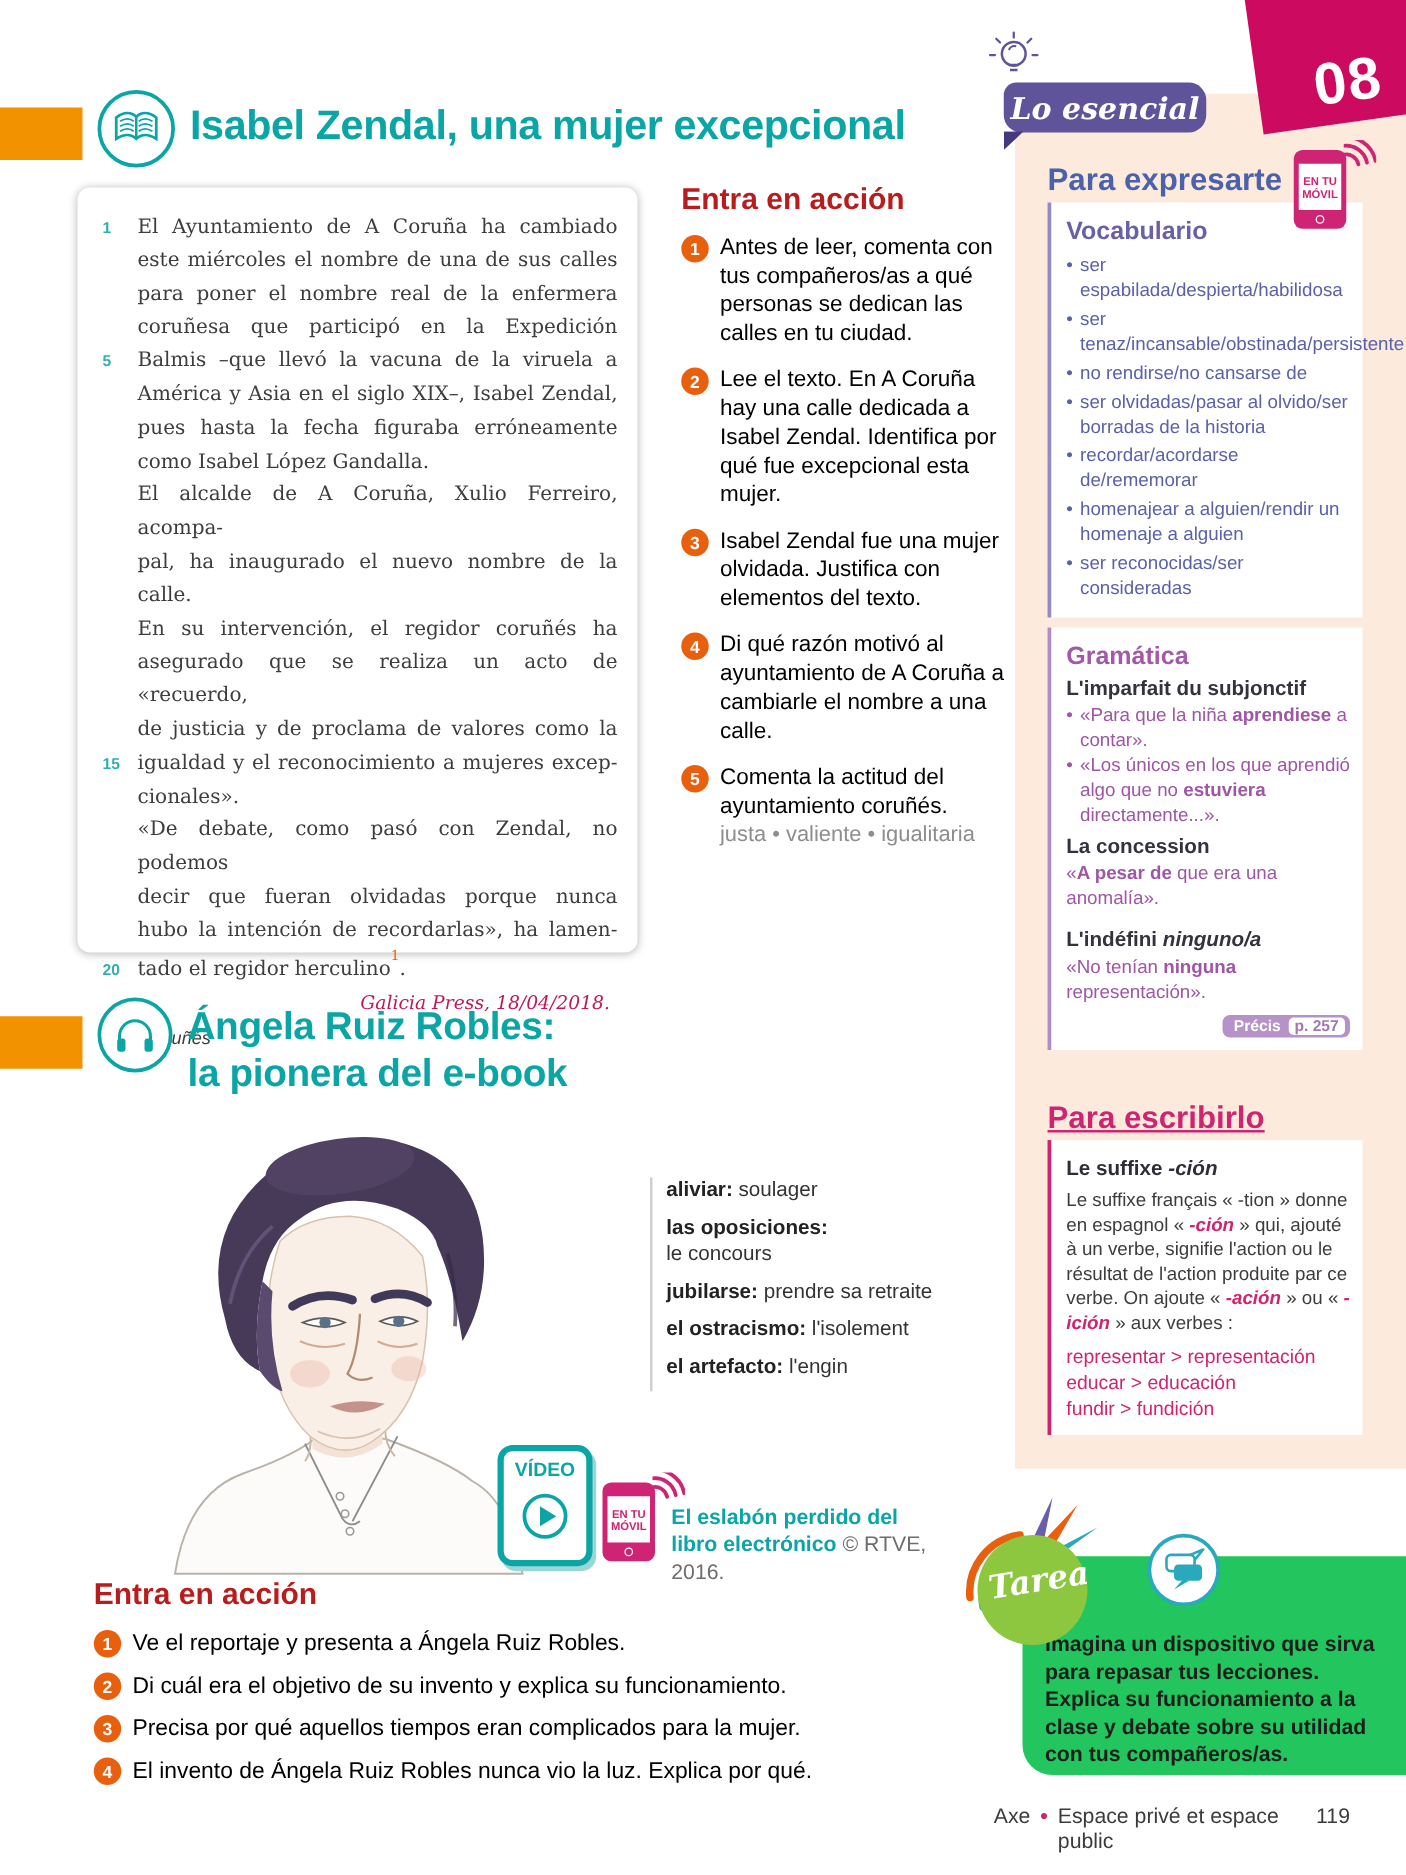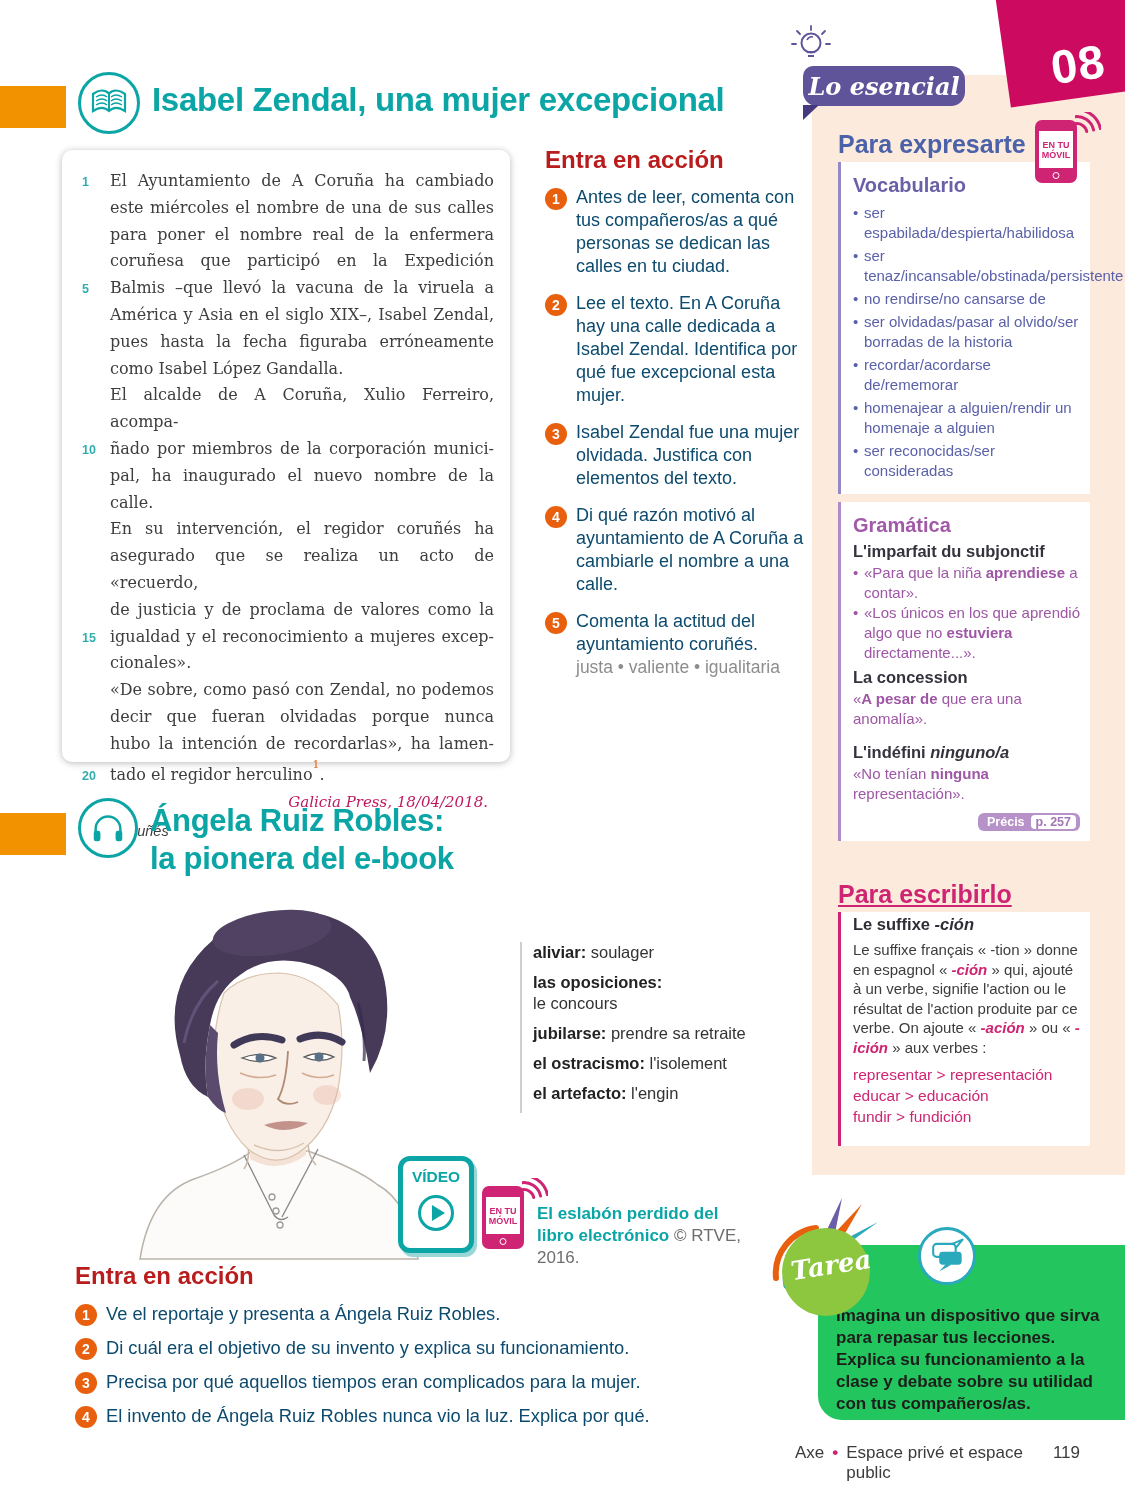--- a/index.html
+++ b/index.html
@@ -30,21 +30,21 @@
          font-size:15px; color:#be185d; }
   .fnote { margin-top:12px; padding-left:18px; font-size:14.5px; }
   .fnote .no { color:#e8600e; font-weight:bold; margin-right:5px; }
   .fnote .tx { font-style:italic; color:#3c3c3c; }
 
   
   .eh { color:#b91c1c; font-weight:bold; font-size:24px; }
   .eitem { display:flex; margin-bottom:14px; }
   .badge { flex:none; width:22px; height:22px; border-radius:50%; background:#e8600e; color:#fff;
            display:flex; align-items:center; justify-content:center; font-size:14px; font-weight:bold; margin:2px 9px 0 0; }
-  .etext { font-size:18px; line-height:23px; color:#0c4a6e; }
+  .etext { font-size:18px; line-height:23px; color:#000000; }
   .ehint { font-size:17.5px; line-height:23px; color:#8d8d8d; }
   .ehint:empty { display:none; }
   .entra2 .eitem { margin-bottom:10px; }
   .entra2 .etext { font-size:18.3px; line-height:24px; }
 
   
   .loes { left:803px; top:66px; width:162px; height:40px; background:#5f5399; border-radius:10px 14px 14px 14px;
           display:flex; align-items:center; justify-content:center; z-index:4;
           color:#fff; font-family:"DejaVu Serif", serif; font-style:italic; font-weight:bold; font-size:24px; }
   .fold { left:803px; top:105px; width:16px; height:15px; background:#453a7e; clip-path:polygon(0 0,100% 0,0 100%); z-index:4; }
@@ -62,21 +62,21 @@
   .gram { left:838px; top:502px; width:252px; min-height:330px; border-left:3px solid #b08cc6; padding:12px 10px 10px 12px; }
   .gram h3 { color:#a25aa8; font-size:20px; margin-bottom:4px; }
   .gsub { font-size:16.5px; font-weight:bold; color:#33333d; margin-top:5px; margin-bottom:2px; }
   .gq, .gram li { color:#9e56a5; font-size:15px; line-height:20px; }
   .gq b, .gram li b { font-weight:bold; }
   .mt14 { margin-top:14px; }
   .precis-row { text-align:right; margin-top:8px; }
   .precis { display:inline-flex; align-items:center; gap:6px; background:#b792c8; border-radius:6px;
             padding:2px 4px 2px 9px; font-size:12.5px; font-weight:bold; color:#fff; }
   .precis .pg { background:#fff; color:#a277b6; border-radius:4px; padding:0 5px; }
-  .esc { left:838px; top:912px; width:252px; min-height:234px; border-left:3px solid #ce2472; padding:3px 10px 10px 12px; }
+  .esc { left:838px; top:912px; width:252px; min-height:234px; border-left:3px solid #ce2472; padding:14px 10px 10px 12px; }
   .esub { font-size:16.5px; font-weight:bold; color:#2e2e36; margin-bottom:6px; }
   .ebody { font-size:15px; line-height:19.5px; color:#3c3c3c; }
   .acc { color:#ce2472; font-style:italic; font-weight:bold; }
   .exlist { margin-top:7px; }
   .exlist li { list-style:none; color:#ce2472; font-size:15.5px; line-height:21px; }
 
   
   .tareabox { left:818px; top:1245px; width:307px; height:175px; background:#22c55e; border-radius:24px 0 0 24px;
               padding:60px 12px 0 18px; z-index:1; }
   .tareabox p { font-size:17px; font-weight:bold; line-height:22px; color:#1d1d1b; }
@@ -180,24 +180,20 @@
         <div class="aline">
           <span class="ln"></span>
           <span class="lt">como Isabel López Gandalla.</span>
         </div>
 
         <div class="aline">
           <span class="ln"></span>
           <span class="lt j">El alcalde de A Coruña, Xulio Ferreiro, acompa-</span>
         </div>
 
-        <div class="aline">
-          <span class="ln">10</span>
-          <span class="lt j">ñado por miembros de la corporación munici-</span>
-        </div>
 
         <div class="aline">
           <span class="ln"></span>
           <span class="lt j">pal, ha inaugurado el nuevo nombre de la calle.</span>
         </div>
 
         <div class="aline">
           <span class="ln"></span>
           <span class="lt j">En su intervención, el regidor coruñés ha</span>
         </div>
@@ -217,21 +213,21 @@
           <span class="lt j">igualdad y el reconocimiento a mujeres excep-</span>
         </div>
 
         <div class="aline">
           <span class="ln"></span>
           <span class="lt">cionales».</span>
         </div>
 
         <div class="aline">
           <span class="ln"></span>
-          <span class="lt j">«De sobre, como pasó con Zendal, no podemos</span>
+          <span class="lt j">«De debate, como pasó con Zendal, no podemos</span>
         </div>
 
         <div class="aline">
           <span class="ln"></span>
           <span class="lt j">decir que fueran olvidadas porque nunca</span>
         </div>
 
         <div class="aline">
           <span class="ln"></span>
           <span class="lt j">hubo la intención de recordarlas», ha lamen-</span>

